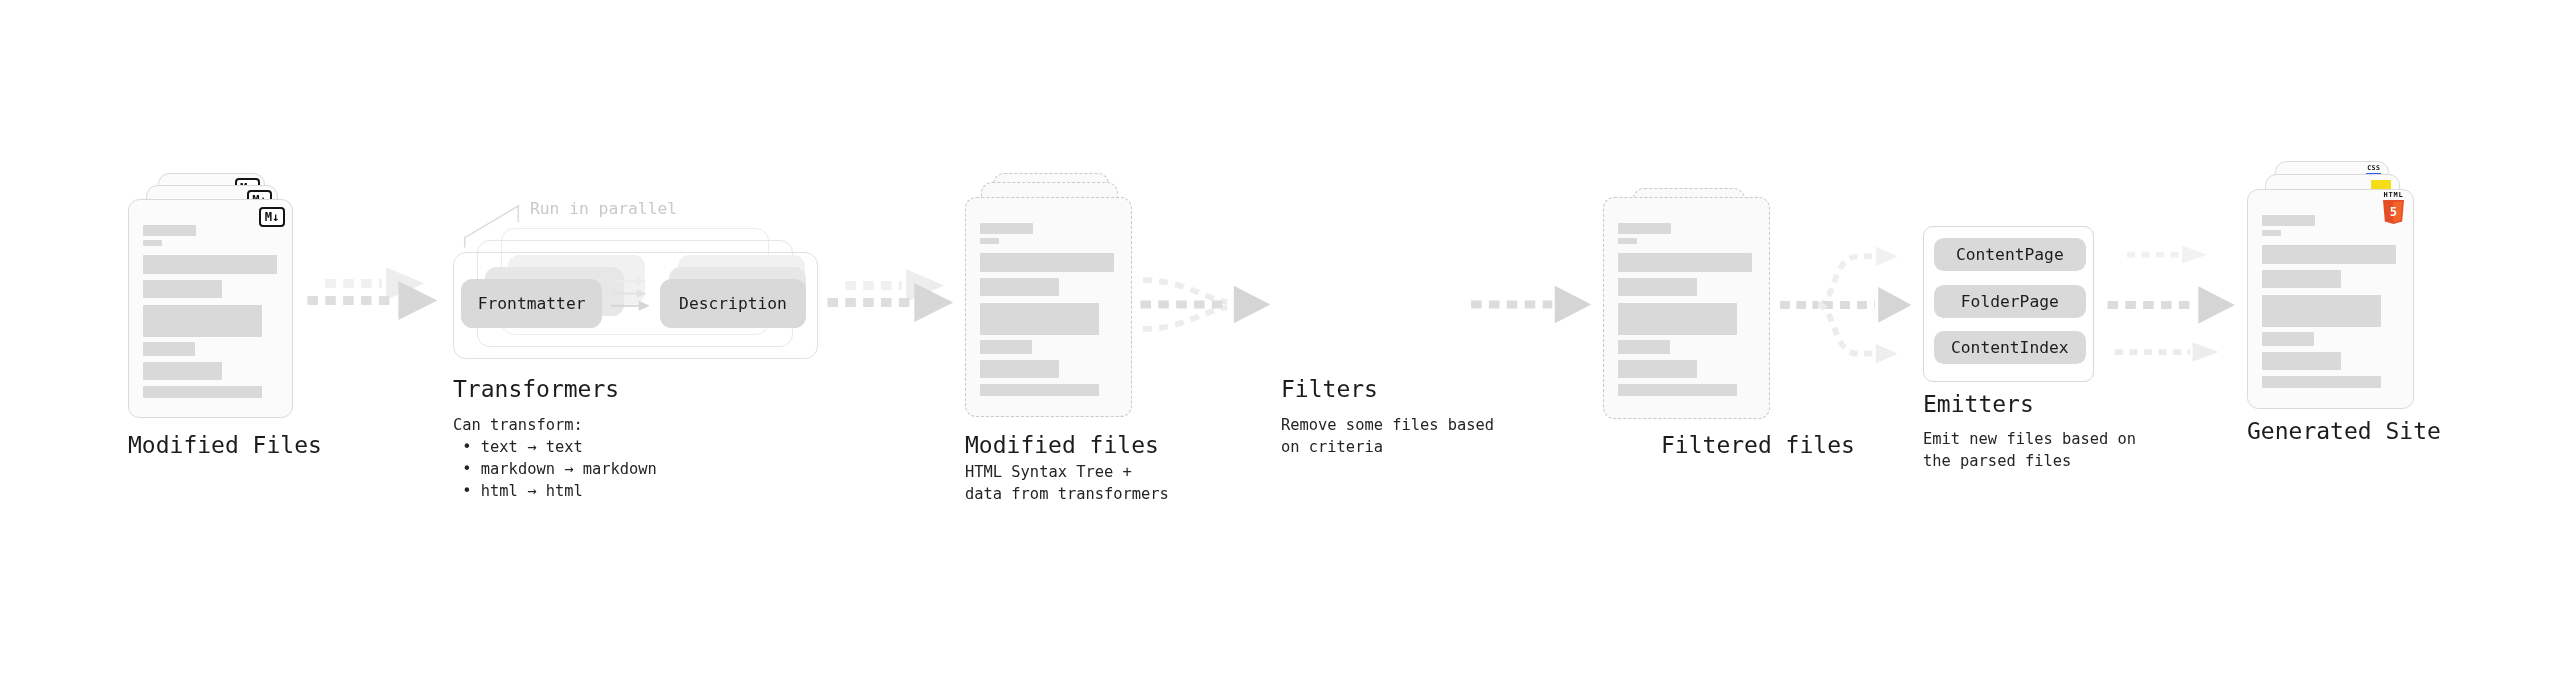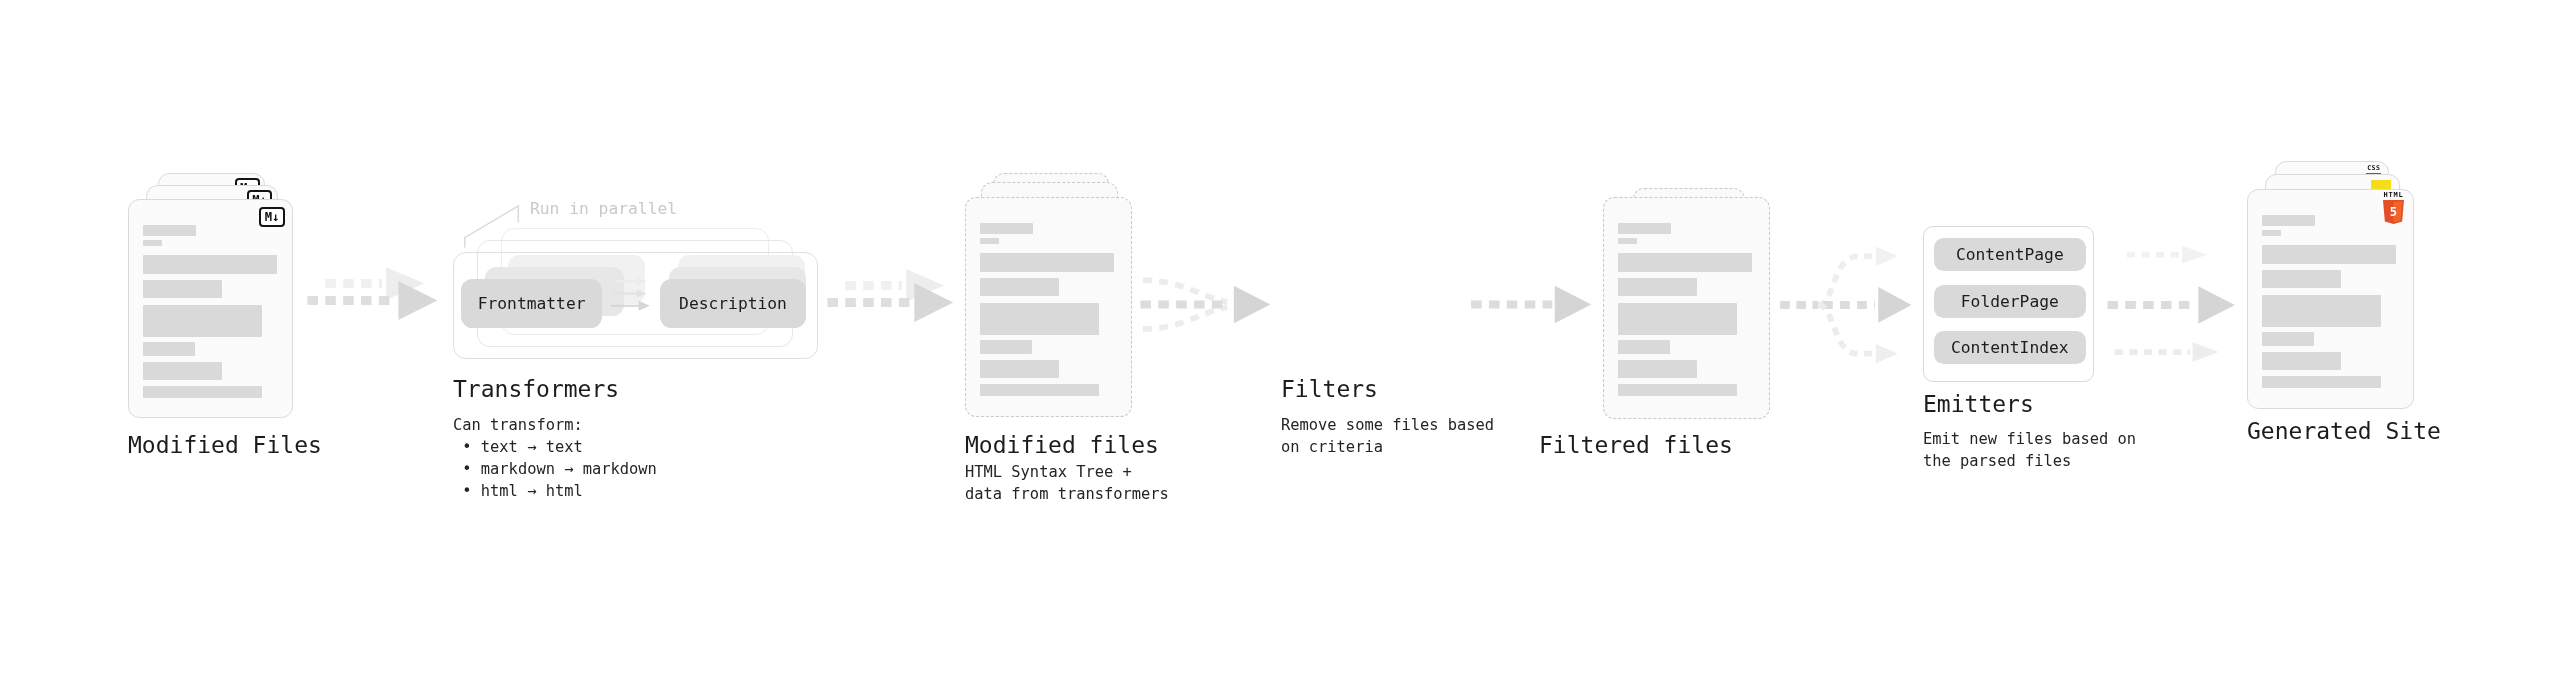--- a/index.html
+++ b/index.html
@@ -174,21 +174,21 @@
         <i class="bar" style="width:18.7px;height:5.7px;margin-top:4.1px"></i>
         <i class="bar" style="width:134px;height:18.7px;margin-top:9px"></i>
         <i class="bar" style="width:79px;height:18px;margin-top:5.7px"></i>
         <i class="bar" style="width:119px;height:32px;margin-top:7.3px"></i>
         <i class="bar" style="width:52px;height:14.6px;margin-top:4.9px"></i>
         <i class="bar" style="width:79px;height:18px;margin-top:5.7px"></i>
         <i class="bar" style="width:119px;height:12.2px;margin-top:5.7px"></i>
       </div>
     </div>
   </div>
-  <div class="node-label" style="left:1539px;top:432px">Filtered files</div>
+  <div class="node-label" style="left:1661px;top:432px">Filtered files</div>
 
   <svg class="abs" style="left:1776px;top:244px" width="142" height="130" viewBox="0 0 175 160">
     <line x1="5" y1="75" x2="52" y2="75" stroke="#dcdcdc" stroke-width="10" stroke-dasharray="12 8"></line>
     <path d="M52,75 C72,75 70,16 100,15 L120,15" stroke="#eeeeee" stroke-width="7" stroke-dasharray="10 8" fill="none"></path>
     <polygon points="123,3 123,27 150,15" fill="#f1f1f1"></polygon>
     <line x1="58" y1="75" x2="122" y2="75" stroke="#dcdcdc" stroke-width="10" stroke-dasharray="12 9"></line>
     <polygon points="126,53 126,97 167,75" fill="#d5d5d5"></polygon>
     <path d="M52,75 C72,75 70,134 100,135 L120,135" stroke="#ececec" stroke-width="7" stroke-dasharray="10 8" fill="none"></path>
     <polygon points="123,123 123,147 150,135" fill="#eeeeee"></polygon>
   </svg>

